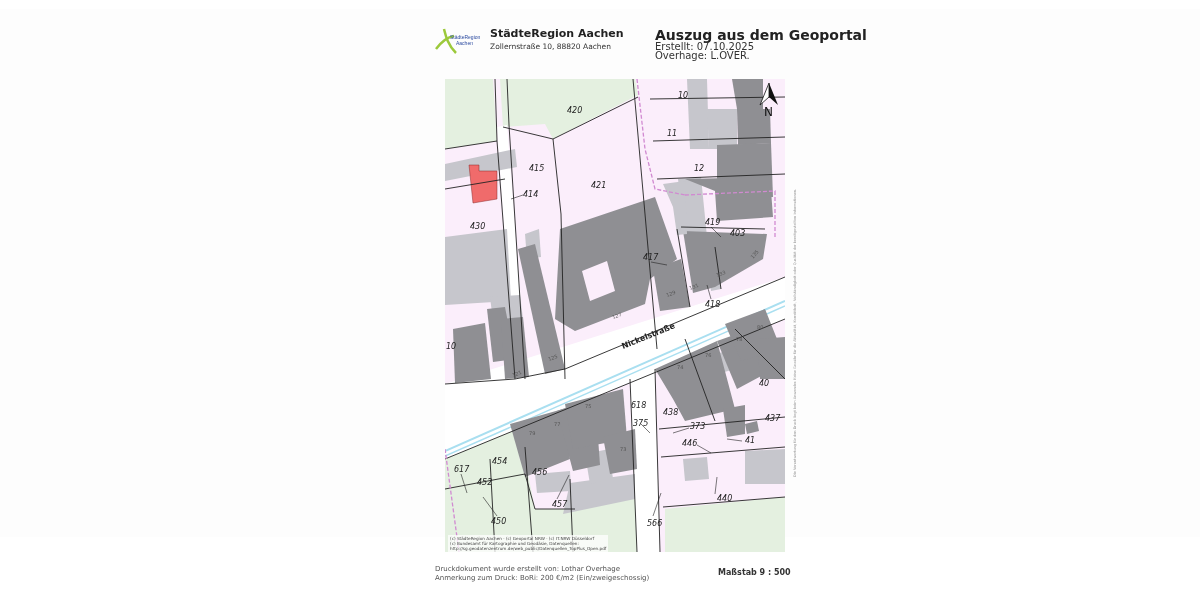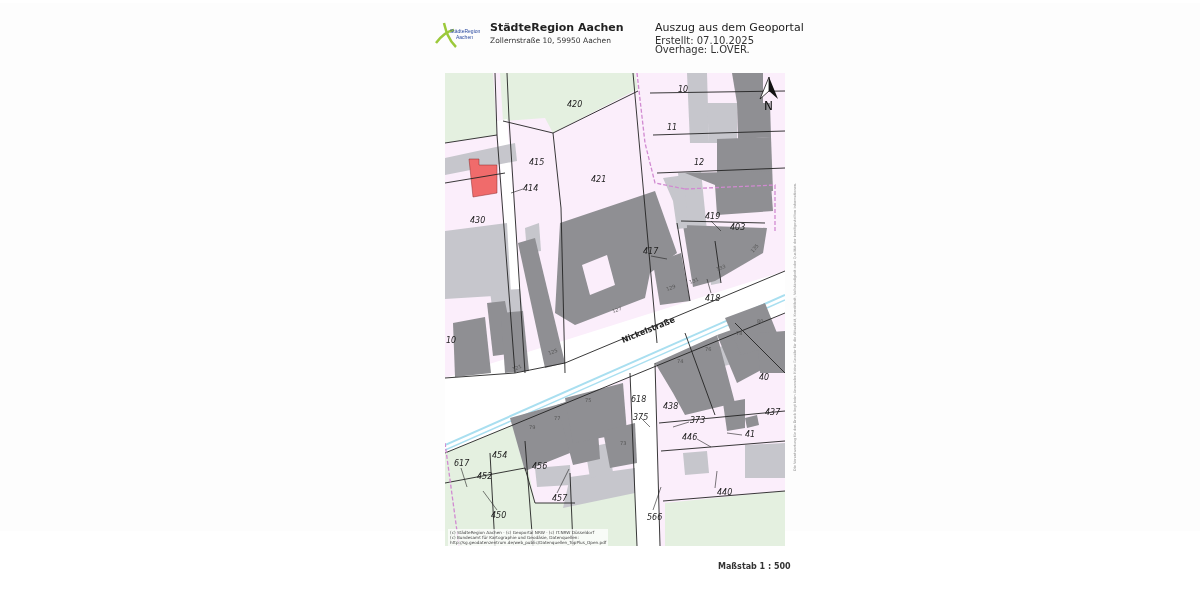--- a/index.html
+++ b/index.html
@@ -1,23 +1,23 @@
 <!DOCTYPE html>
 <html><head>
 <meta charset="utf-8">
 <style>
   html, body { margin:0; padding:0; background:#ffffff; }
   body { width:1200px; height:600px; position:relative; overflow:hidden; font-family:"DejaVu Sans", sans-serif; }
-  .page { position:absolute; left:0; top:3px; width:1200px; height:528px; background:#fdfdfd; }
+  .page { position:absolute; left:0; top:9px; width:1200px; height:528px; background:#fdfdfd; }
   .logo { position:absolute; left:434px; top:18px; width:52px; height:28px; }
   .logo svg { position:absolute; left:0; top:0; }
   .logo-text { position:absolute; left:16px; top:7px; font-size:5px; line-height:6px; color:#2b4aa0; font-family:"Liberation Sans", sans-serif; }
   .org-name { position:absolute; left:490px; top:18px; font-size:11px; font-weight:bold; color:#222; font-family:"DejaVu Sans", sans-serif; }
   .org-addr { position:absolute; left:490px; top:33px; font-size:7.5px; color:#333; font-family:"DejaVu Sans", sans-serif; }
-  .doc-title { position:absolute; left:655px; top:18px; font-size:11px; font-weight:normal; color:#222; }
+  .doc-title { position:absolute; left:655px; top:18px; font-size:14px; font-weight:bold; color:#222; }
   .doc-meta { position:absolute; left:655px; top:33px; font-size:10px; color:#333; line-height:9px; }
   .map { position:absolute; left:445px; top:70px; width:340px; height:473px; overflow:hidden; background:#fbeefb; }
   .map svg { position:absolute; left:0; top:0; }
   .lbl { font-family:"DejaVu Sans", sans-serif; font-style:italic; font-size:8px; fill:#222; }
   .hn { font-family:"DejaVu Sans", sans-serif; font-size:5px; fill:#555; }
   .street { font-family:"DejaVu Sans", sans-serif; font-weight:bold; font-size:8px; fill:#222; }
   .copyright { position:absolute; left:448px; top:526px; font-size:4.2px; line-height:5px; color:#444; background:rgba(255,255,255,0.75); padding:1px 2px; }
   .north { position:absolute; left:754px; top:72px; width:30px; height:40px; }
   .north svg { position:absolute; left:0; top:0; }
   .north-letter { position:absolute; left:10px; top:24px; font-size:12px; color:#111; font-family:"DejaVu Sans", sans-serif; }
@@ -35,21 +35,21 @@
     <svg width="52" height="28" viewBox="0 0 52 28">
       <path d="M2 22 C 8 14, 14 10, 20 9" stroke="#9cc93b" stroke-width="2.5" fill="none"></path>
       <path d="M10 2 C 12 10, 14 18, 22 26" stroke="#9cc93b" stroke-width="2.5" fill="none"></path>
     </svg>
     <div class="logo-text">
       <div>StädteRegion</div>
       <div style="padding-left:6px">Aachen</div>
     </div>
   </div>
   <div class="org-name">StädteRegion Aachen</div>
-  <div class="org-addr">Zollernstraße 10, 59950 Aachen</div>
+  <div class="org-addr">Zollernstraße 10, 88820 Aachen</div>
   <div class="doc-title">Auszug aus dem Geoportal</div>
   <div class="doc-meta">
     <div>Erstellt: 07.10.2025</div>
     <div>Overhage: L.OVER.</div>
   </div>
 
   <div class="map">
     <svg width="340" height="473" viewBox="0 0 340 473">
 
       <rect x="0" y="0" width="340" height="473" fill="#fbeefb"></rect>
@@ -225,15 +225,19 @@
   <div class="copyright">
     <div>(c) StädteRegion Aachen · (c) Geoportal NRW · (c) IT.NRW Düsseldorf</div>
     <div>(c) Bundesamt für Kartographie und Geodäsie, Datenquellen:</div>
     <div>http://sg.geodatenzentrum.de/web_public/Datenquellen_TopPlus_Open.pdf</div>
   </div>
 
   <div class="side-note">
     <span>Die Verantwortung für den Druck liegt beim Anwender. Keine Gewähr für die Aktualität, Korrektheit, Vollständigkeit oder Qualität der bereitgestellten Informationen.</span>
   </div>
 
-  <div class="scale">Maßstab 1 : 500</div>
+  <div class="footer-left">
+    <div>Druckdokument wurde erstellt von: Lothar Overhage</div>
+    <div>Anmerkung zum Druck: BoRi: 200 €/m2 (Ein/zweigeschossig)</div>
+  </div>
+  <div class="scale">Maßstab 9 : 500</div>
 
 </div>
 
 </body></html>

